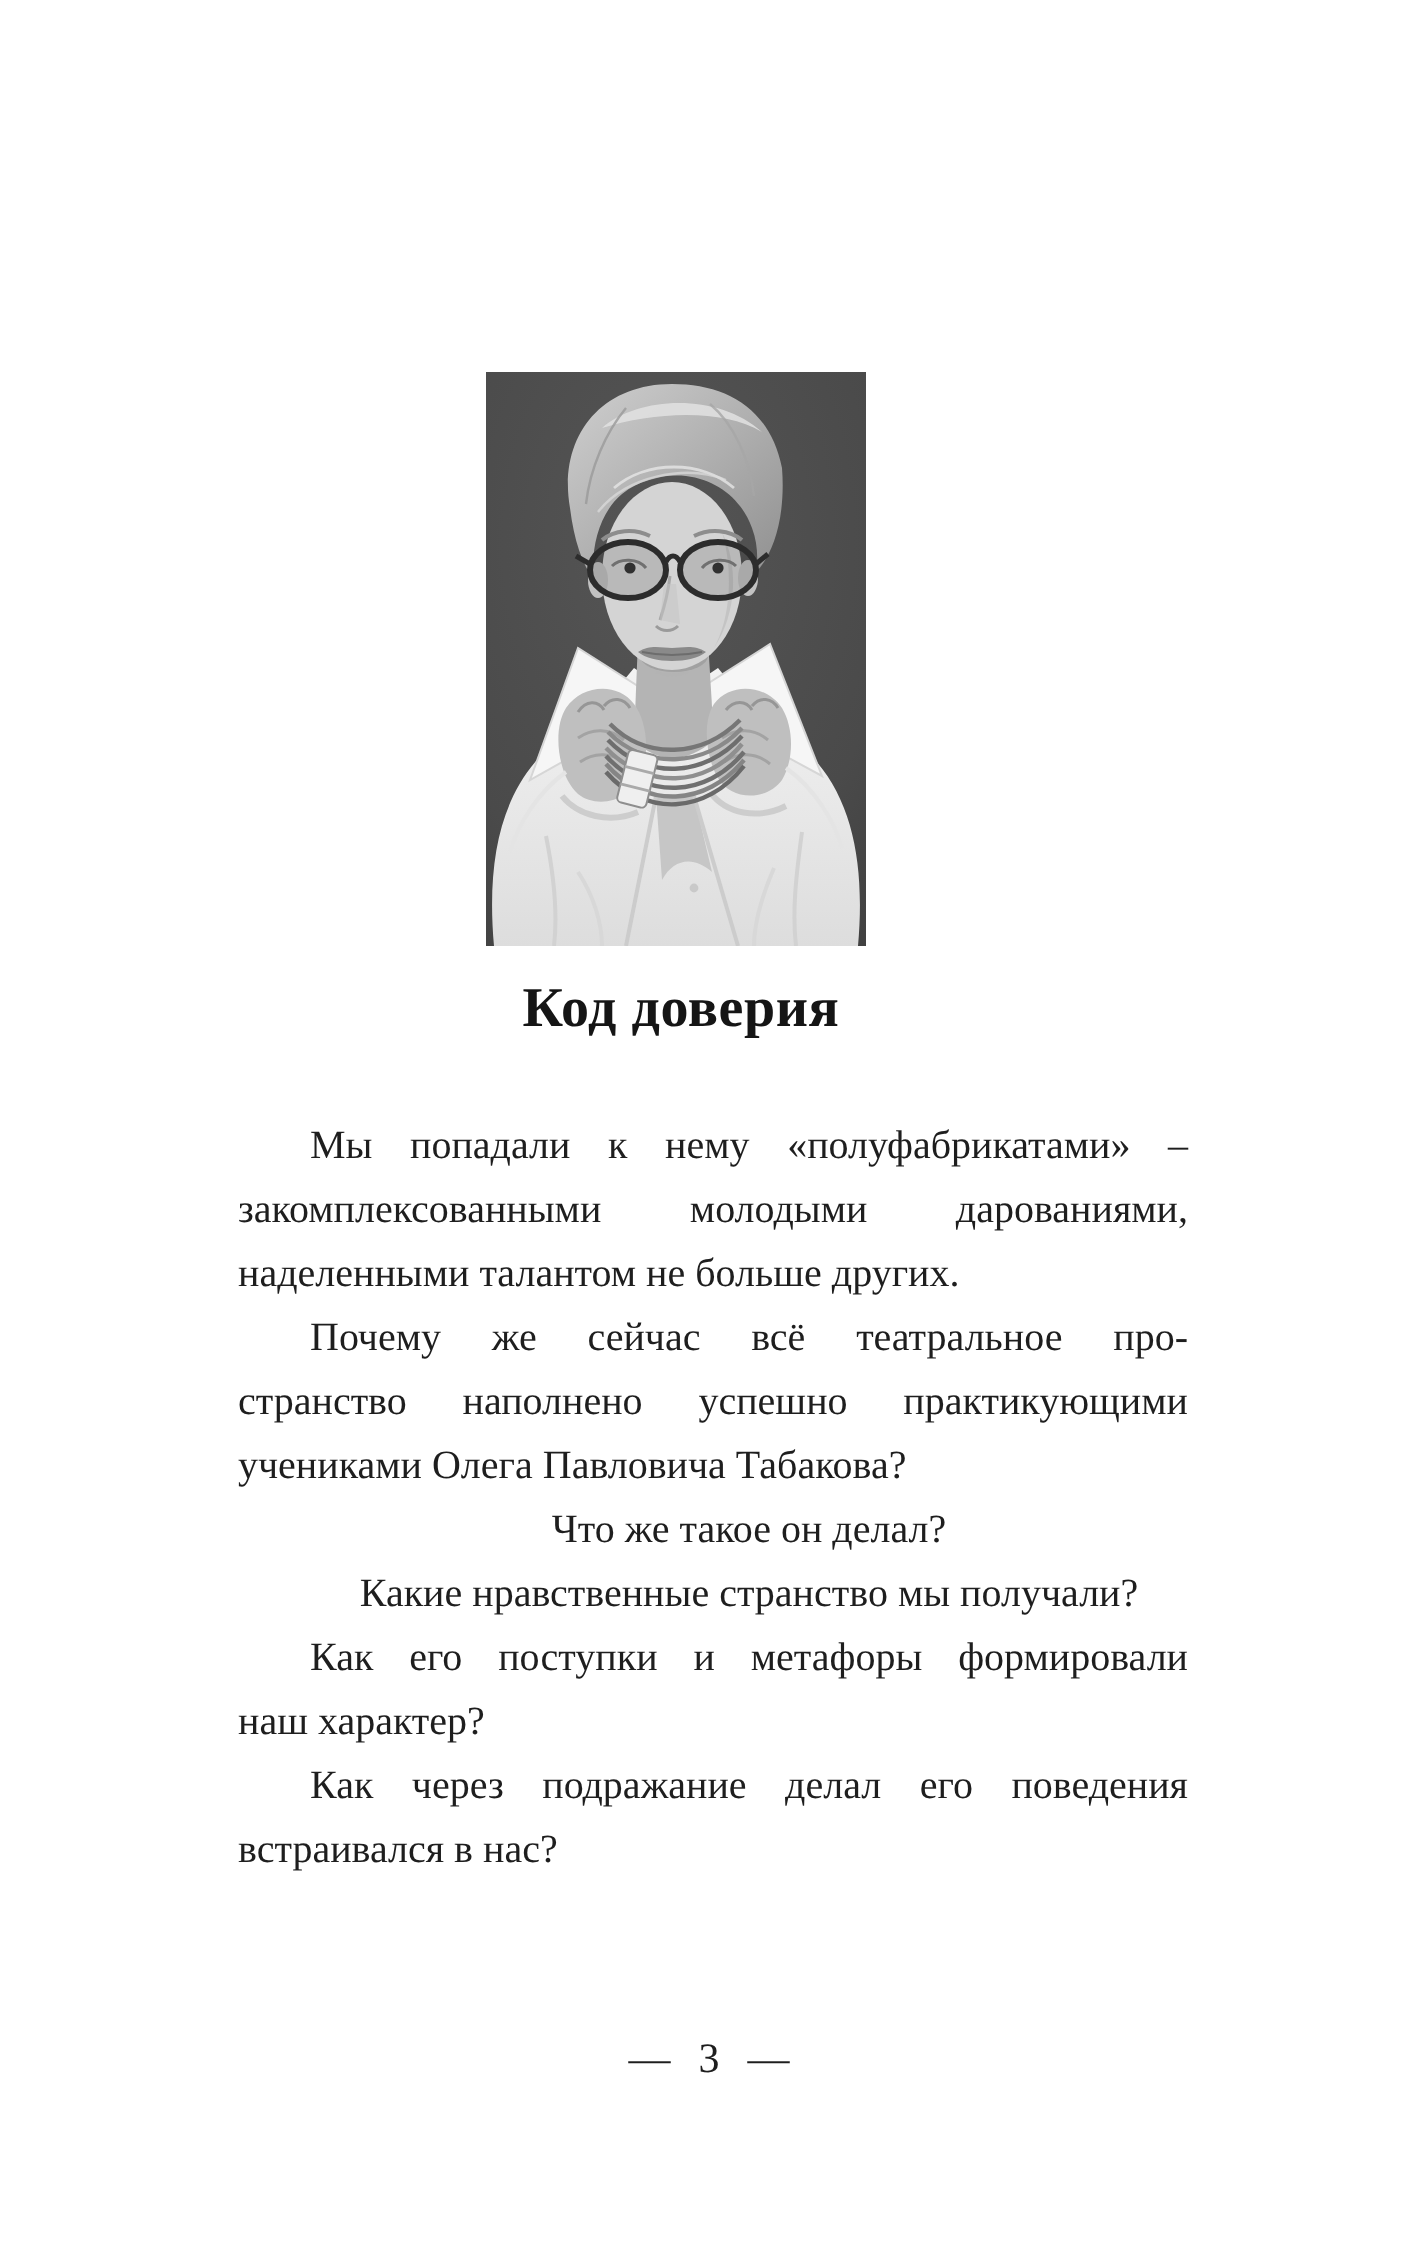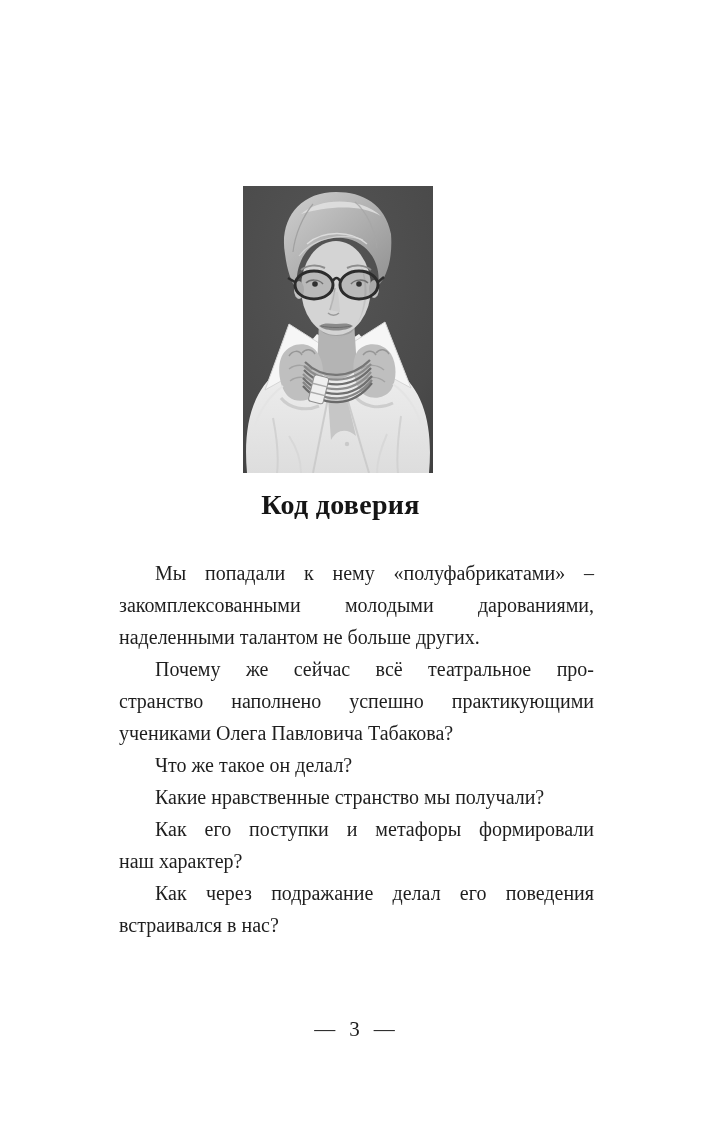--- a/index.html
+++ b/index.html
@@ -35,21 +35,21 @@
     position: absolute;
     left: 103px;
     top: 557px;
     width: 475px;
     font-size: 20px;
     line-height: 32px;
     color: #1e1e1e;
     margin-left: 16px;
   }
   .line { min-height: 32px; white-space: normal; }
-  .line.in { text-indent: 36px; }
+  .line.in { text-indent: 36px; text-align: center; }
   .line.j { text-align: justify; text-align-last: justify; }
   .page-footer {
     position: absolute;
     left: 0;
     top: 1013px;
     width: 709px;
     text-align: center;
     font-size: 21px;
     line-height: 32px;
     color: #1e1e1e;

